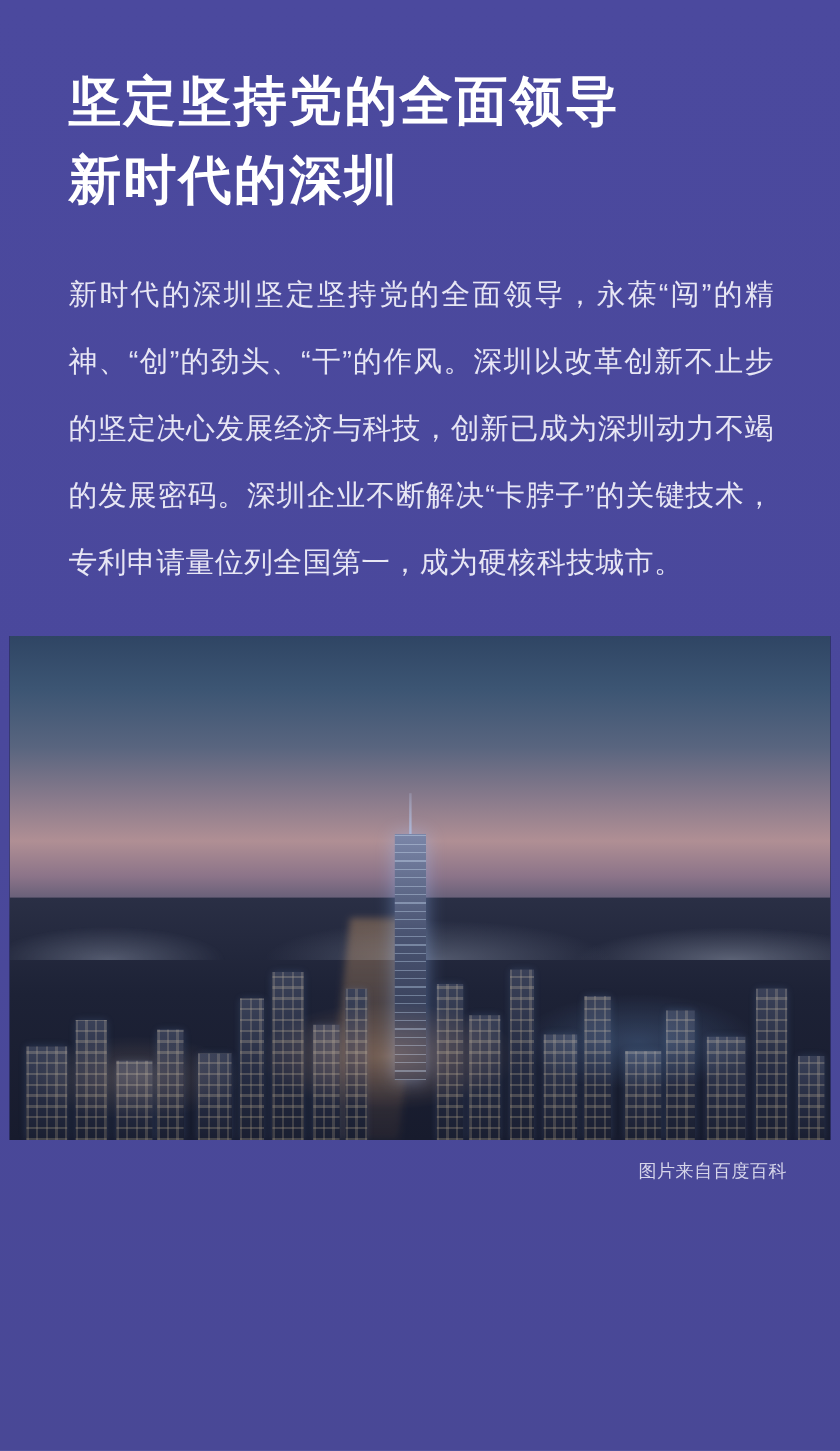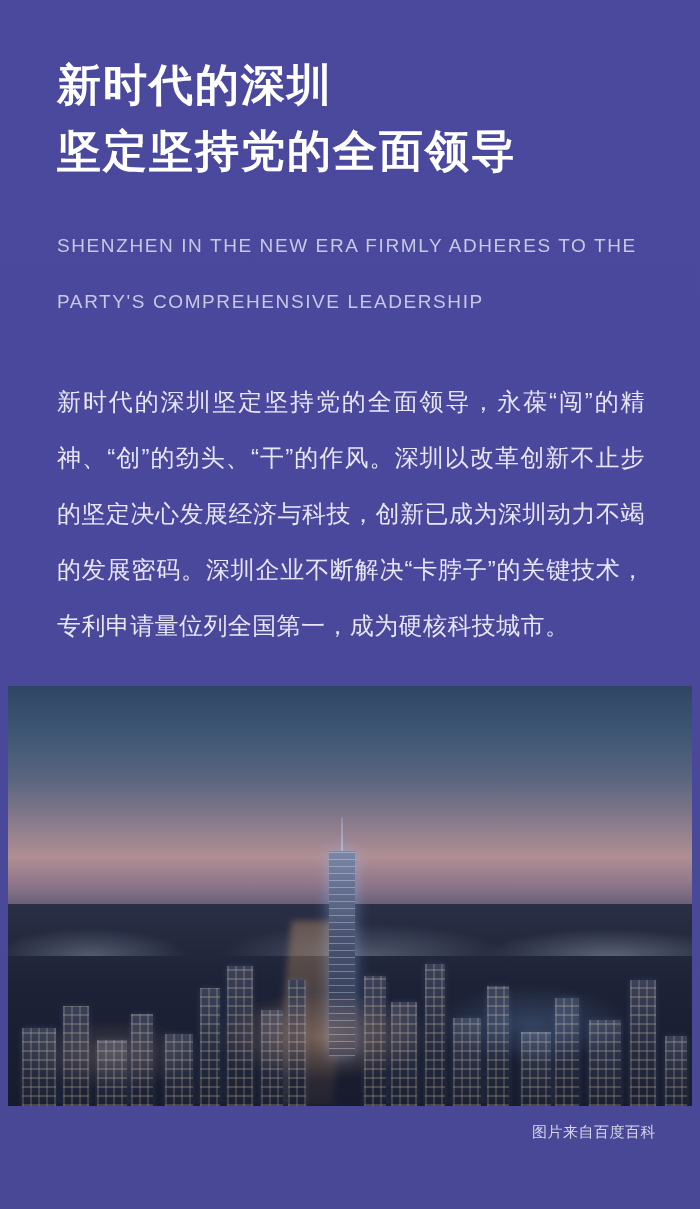--- a/index.html
+++ b/index.html
@@ -179,28 +179,24 @@
   }
 </style>
 </head>
 <body>
 
 <div class="page">
 
   <div class="content">
 
     <div class="title-block">
+      <div class="title-line">坚定坚持党的全面领导</div>
       <div class="title-line">新时代的深圳</div>
-      <div class="title-line">坚定坚持党的全面领导</div>
-    </div>
-
-    <div class="subtitle-block">
-      <div class="subtitle-line">SHENZHEN IN THE NEW ERA FIRMLY ADHERES TO THE</div>
-      <div class="subtitle-line">PARTY'S COMPREHENSIVE LEADERSHIP</div>
-    </div>
+    </div>
+
 
     <div class="body-block">
       <p class="body-paragraph">新时代的深圳坚定坚持党的全面领导，永葆“闯”的精神、“创”的劲头、“干”的作风。深圳以改革创新不止步的坚定决心发展经济与科技，创新已成为深圳动力不竭的发展密码。深圳企业不断解决“卡脖子”的关键技术，专利申请量位列全国第一，成为硬核科技城市。</p>
     </div>
 
   </div>
 
   <div class="figure">
     <div class="photo">
       <div class="sky"></div>

